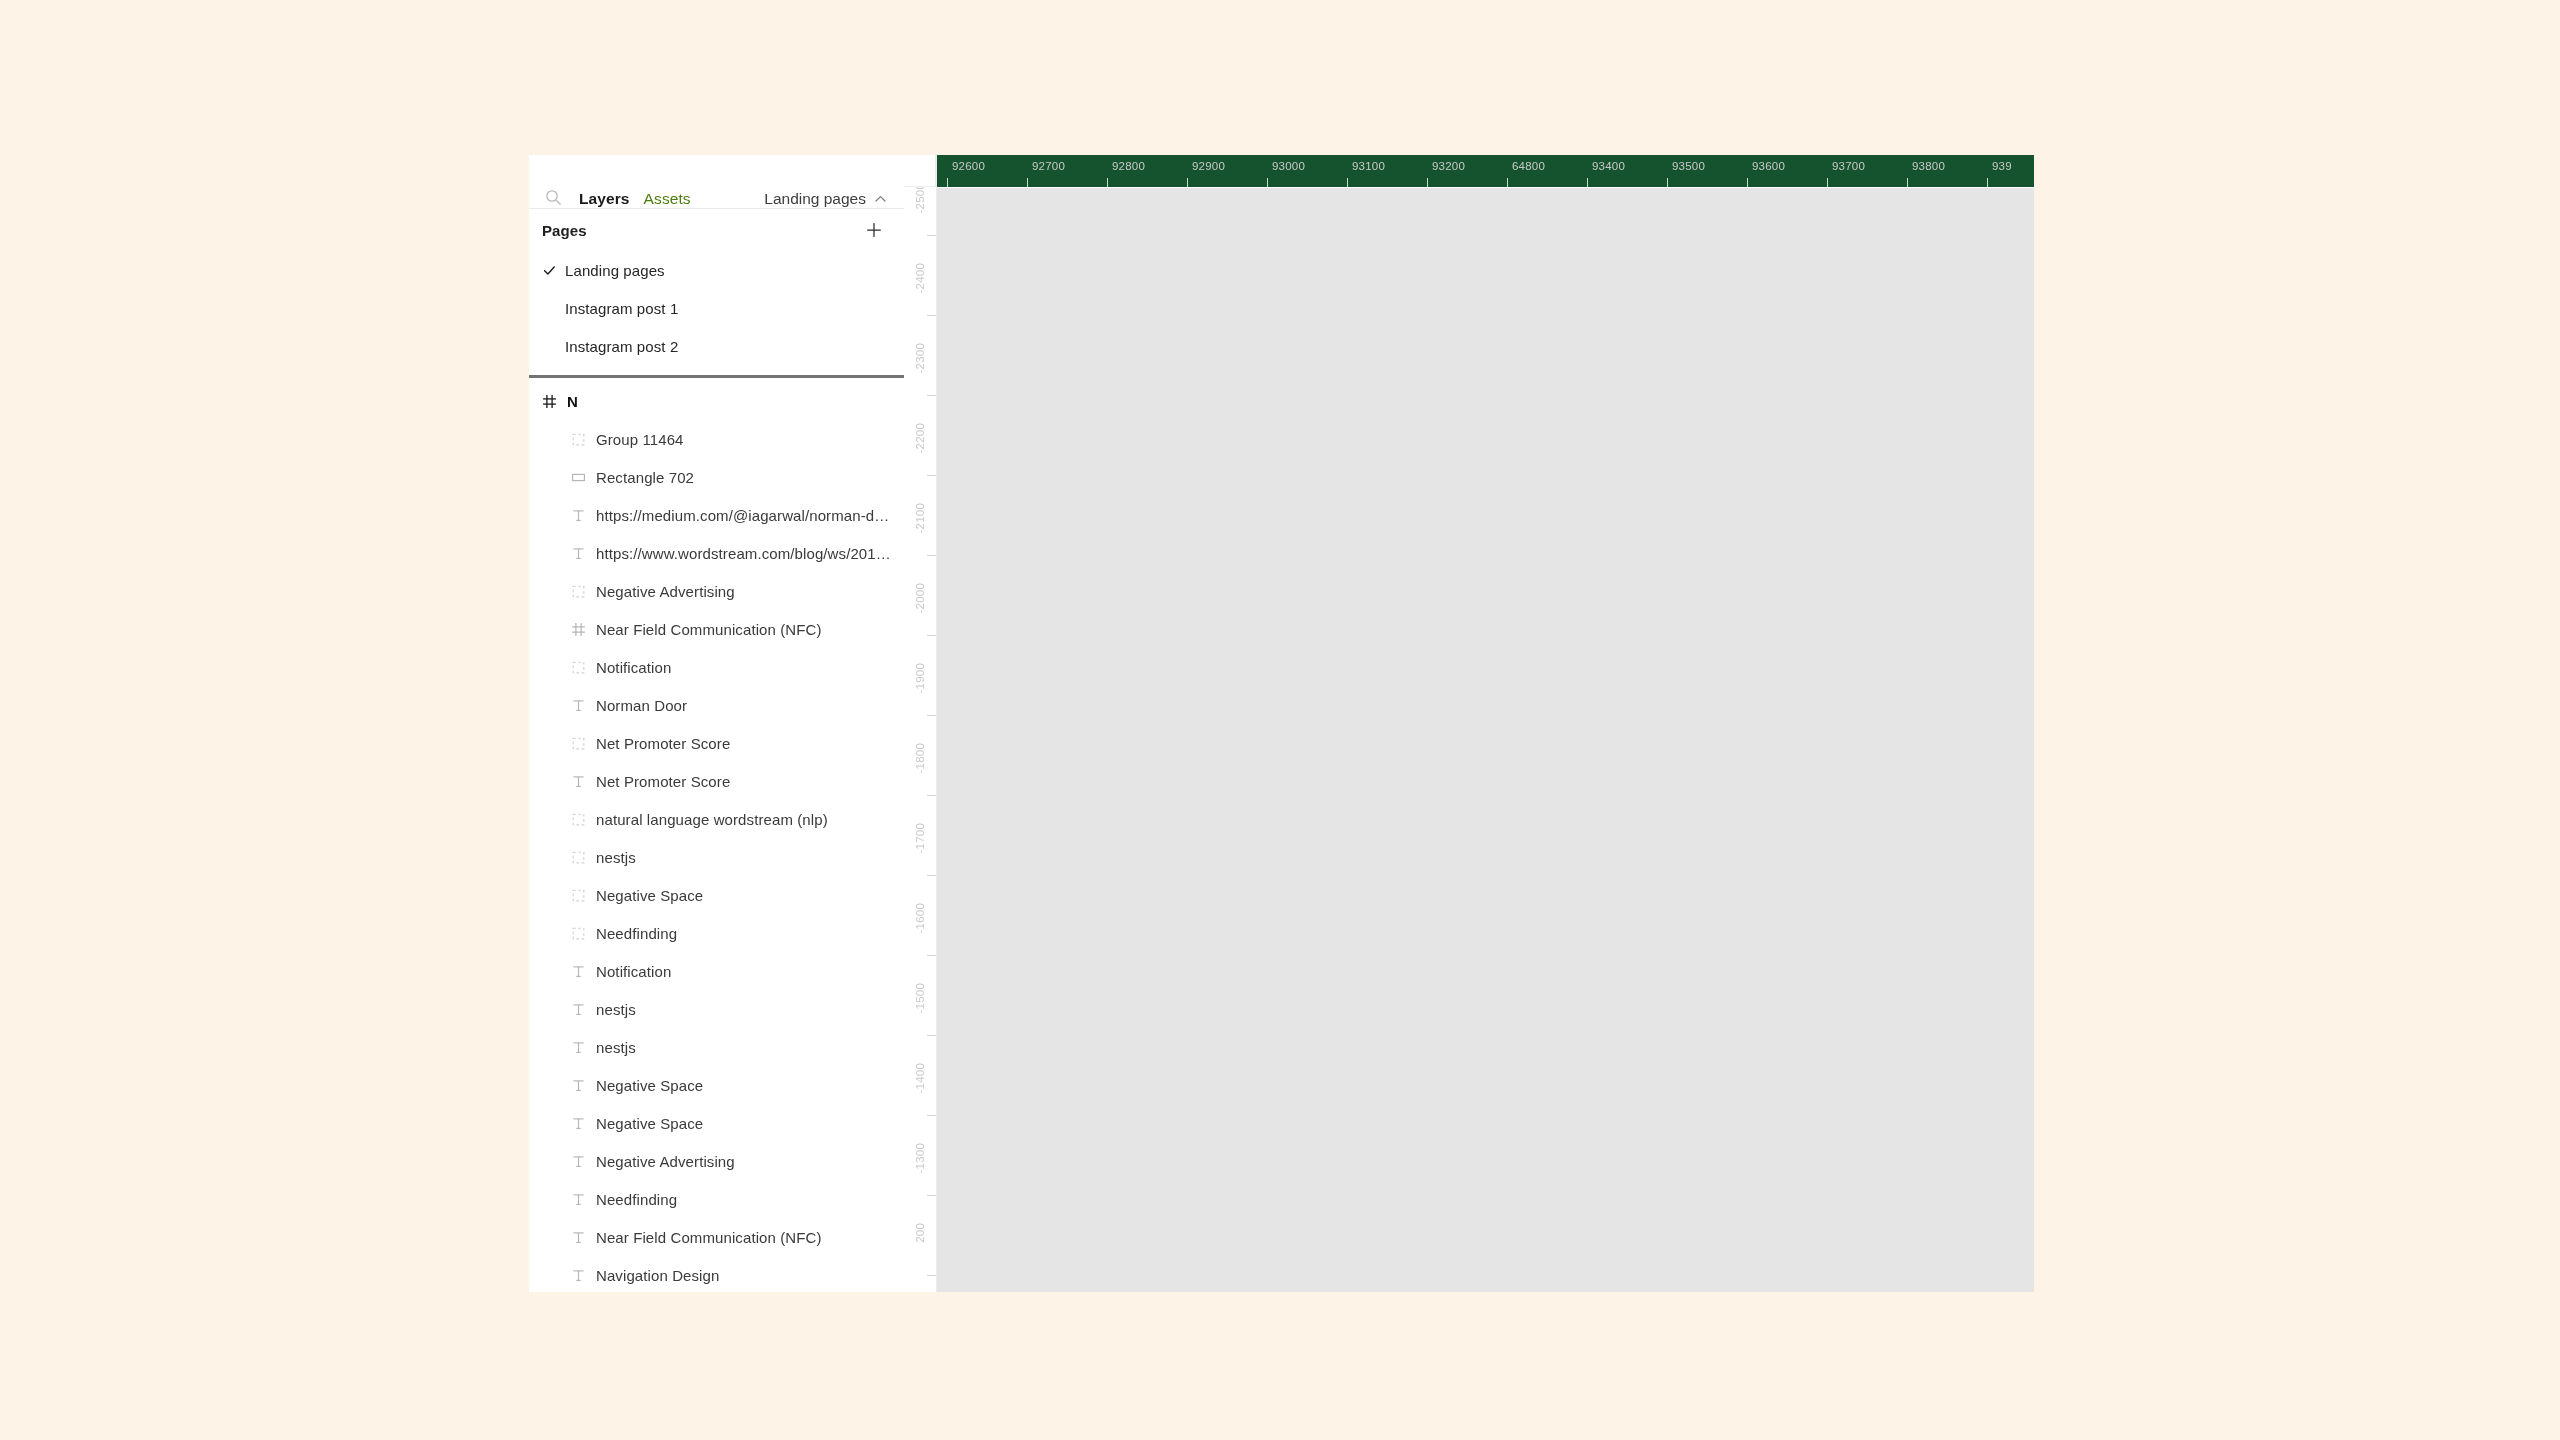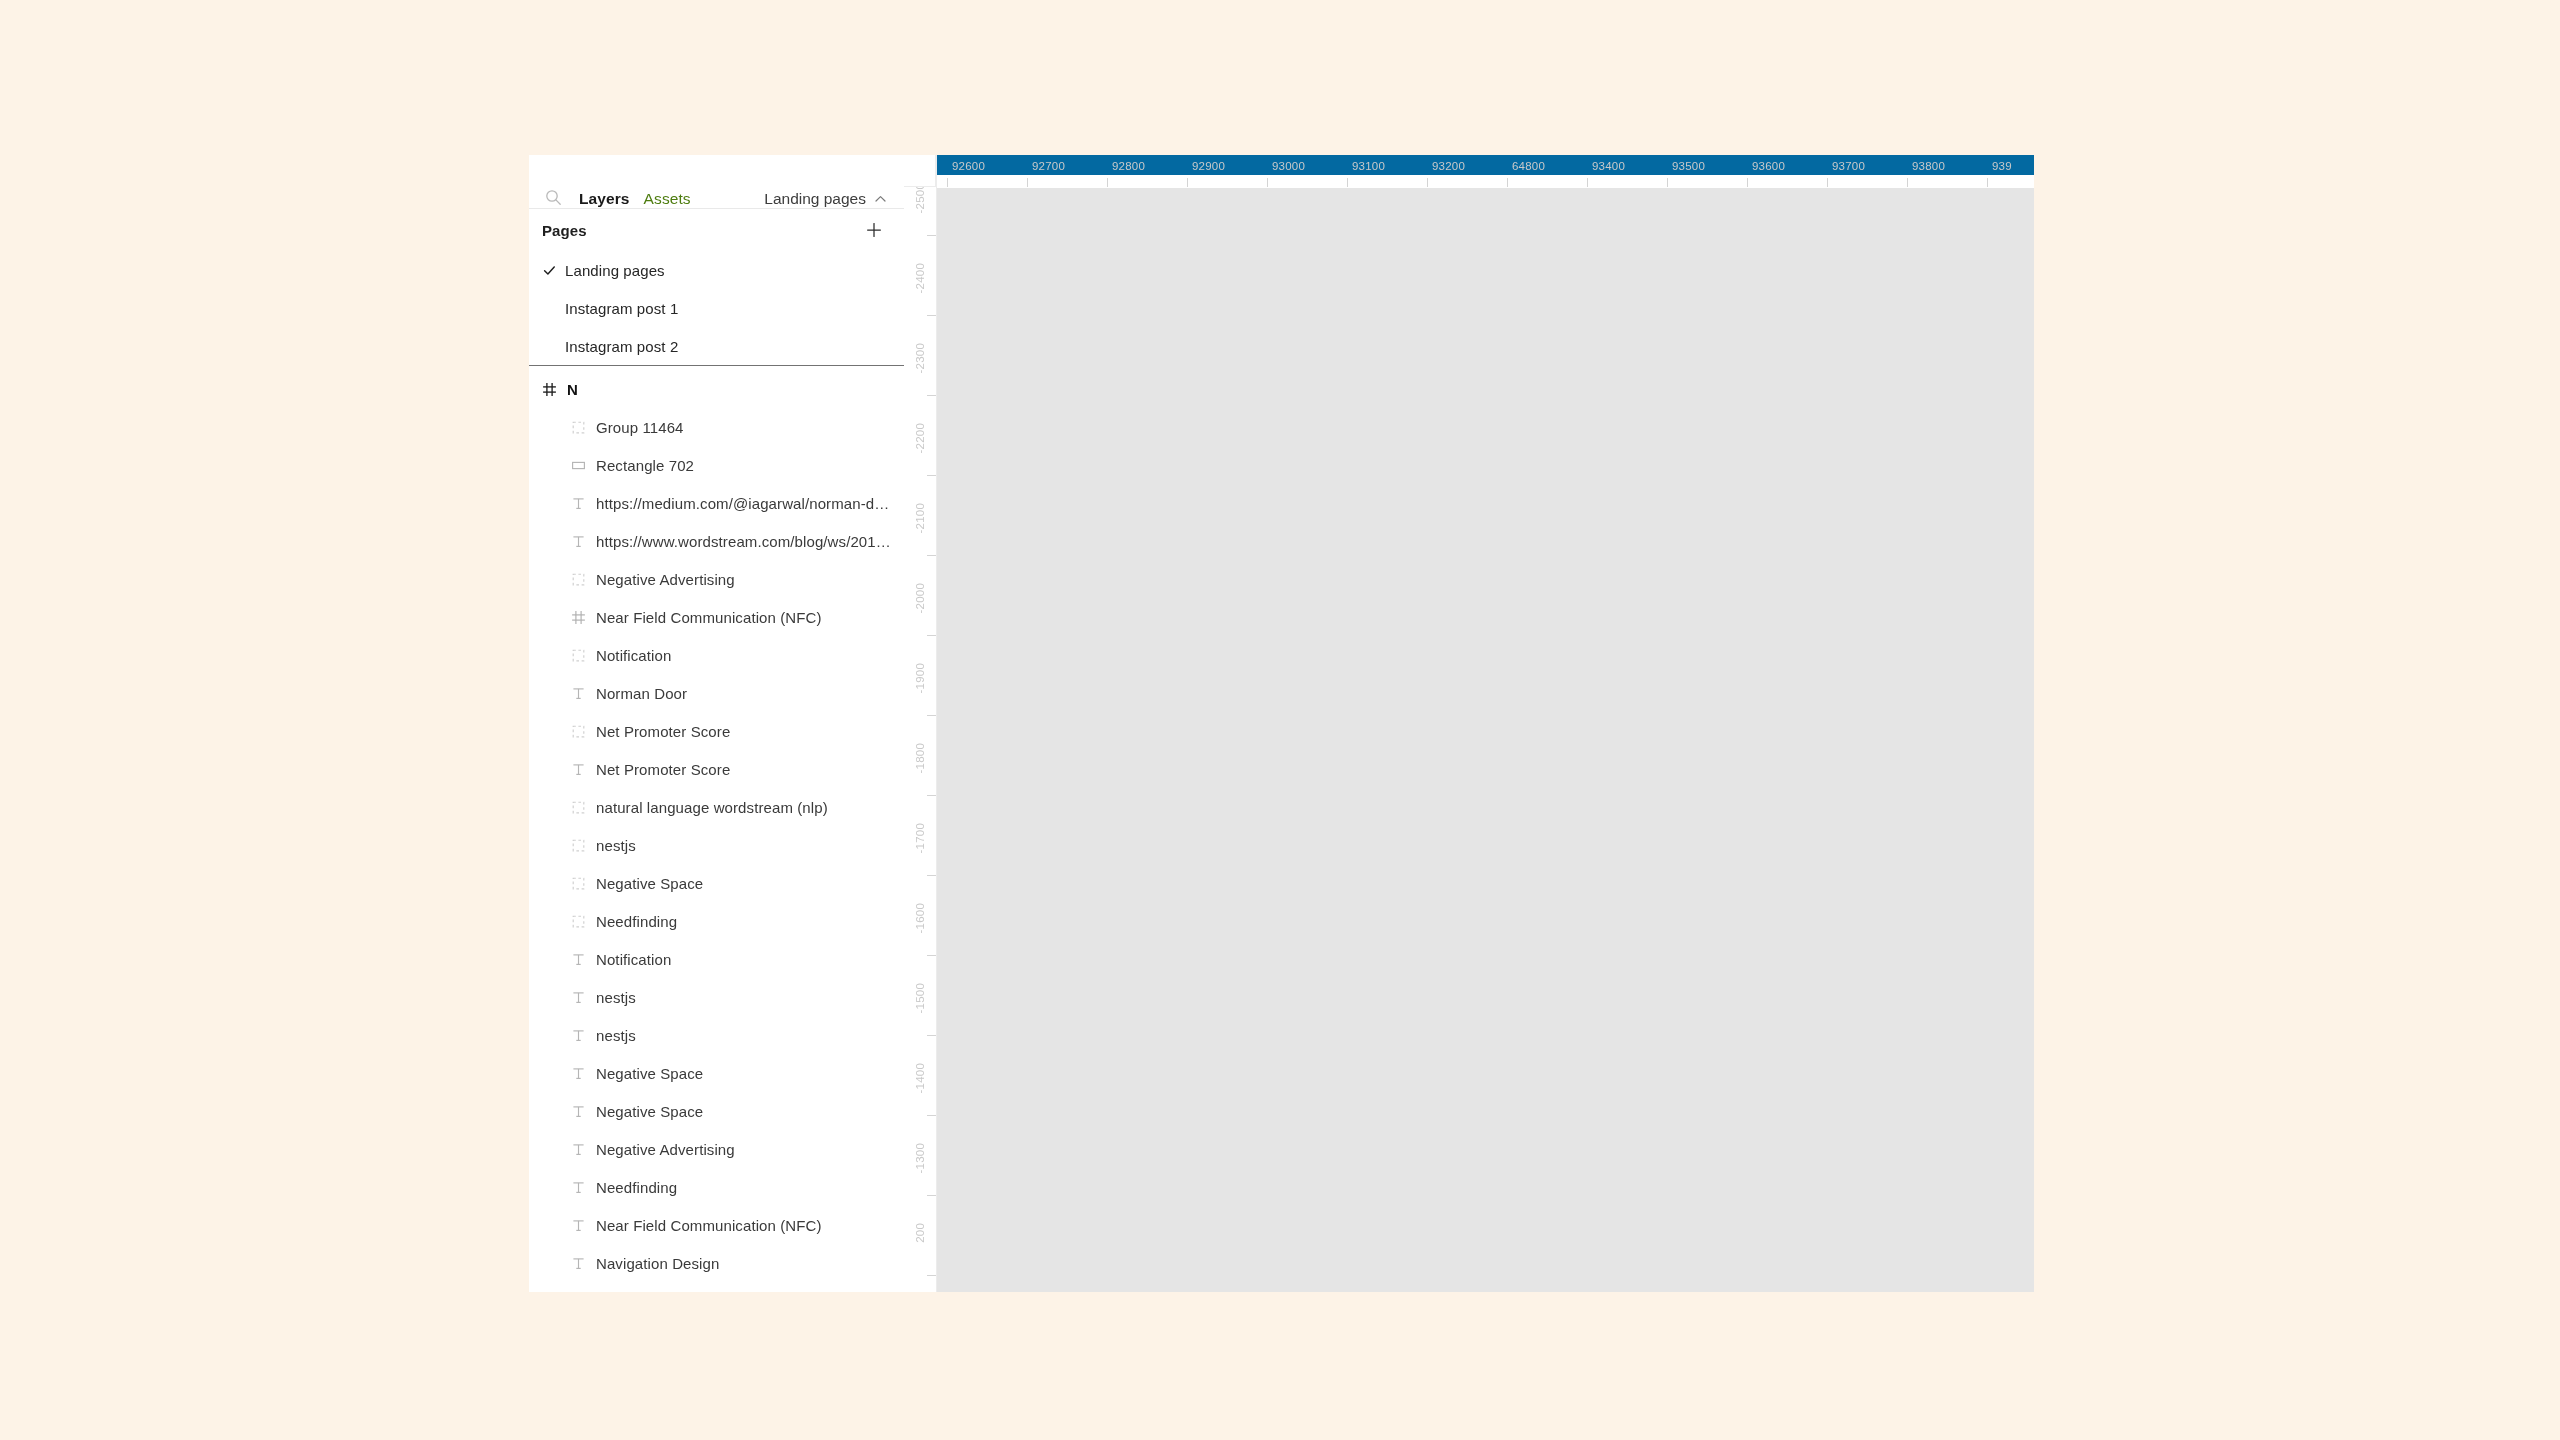--- a/index.html
+++ b/index.html
@@ -74,21 +74,22 @@
     align-items: center;
     gap: 9px;
     font-size: 15.5px;
     color: #3d3d3d;
     white-space: nowrap;
   }
   #chevron-up-icon { display:block; }
 
   
   #pages-section {
-    border-bottom: 1px solid #737373;
+    border-bottom: 3px solid #737373;
+    padding-bottom: 10px;
   }
   #pages-head {
     display: flex;
     align-items: center;
     height: 42px;
     padding: 0 18px 0 13px;
   }
   #pages-title {
     font-size: 15px;
     font-weight: 700;
@@ -178,22 +179,22 @@
     background: #ffffff;
     border-right: 1px solid #ececec;
     border-bottom: 1px solid #ececec;
     box-sizing: border-box;
     z-index: 4;
   }
 
   #ruler-horizontal {
     position: absolute;
     left: 0; top: 0;
-    width: 1130px; height: 20px;
-    background: #0369a1;
+    width: 1130px; height: 32px;
+    background: #14532d;
     z-index: 3;
   }
   #ruler-vertical {
     position: absolute;
     left: 0; top: 0;
     width: 32px; height: 1137px;
     background: #ffffff;
     border-right: 1px solid #ececec;
     z-index: 3;
   }

